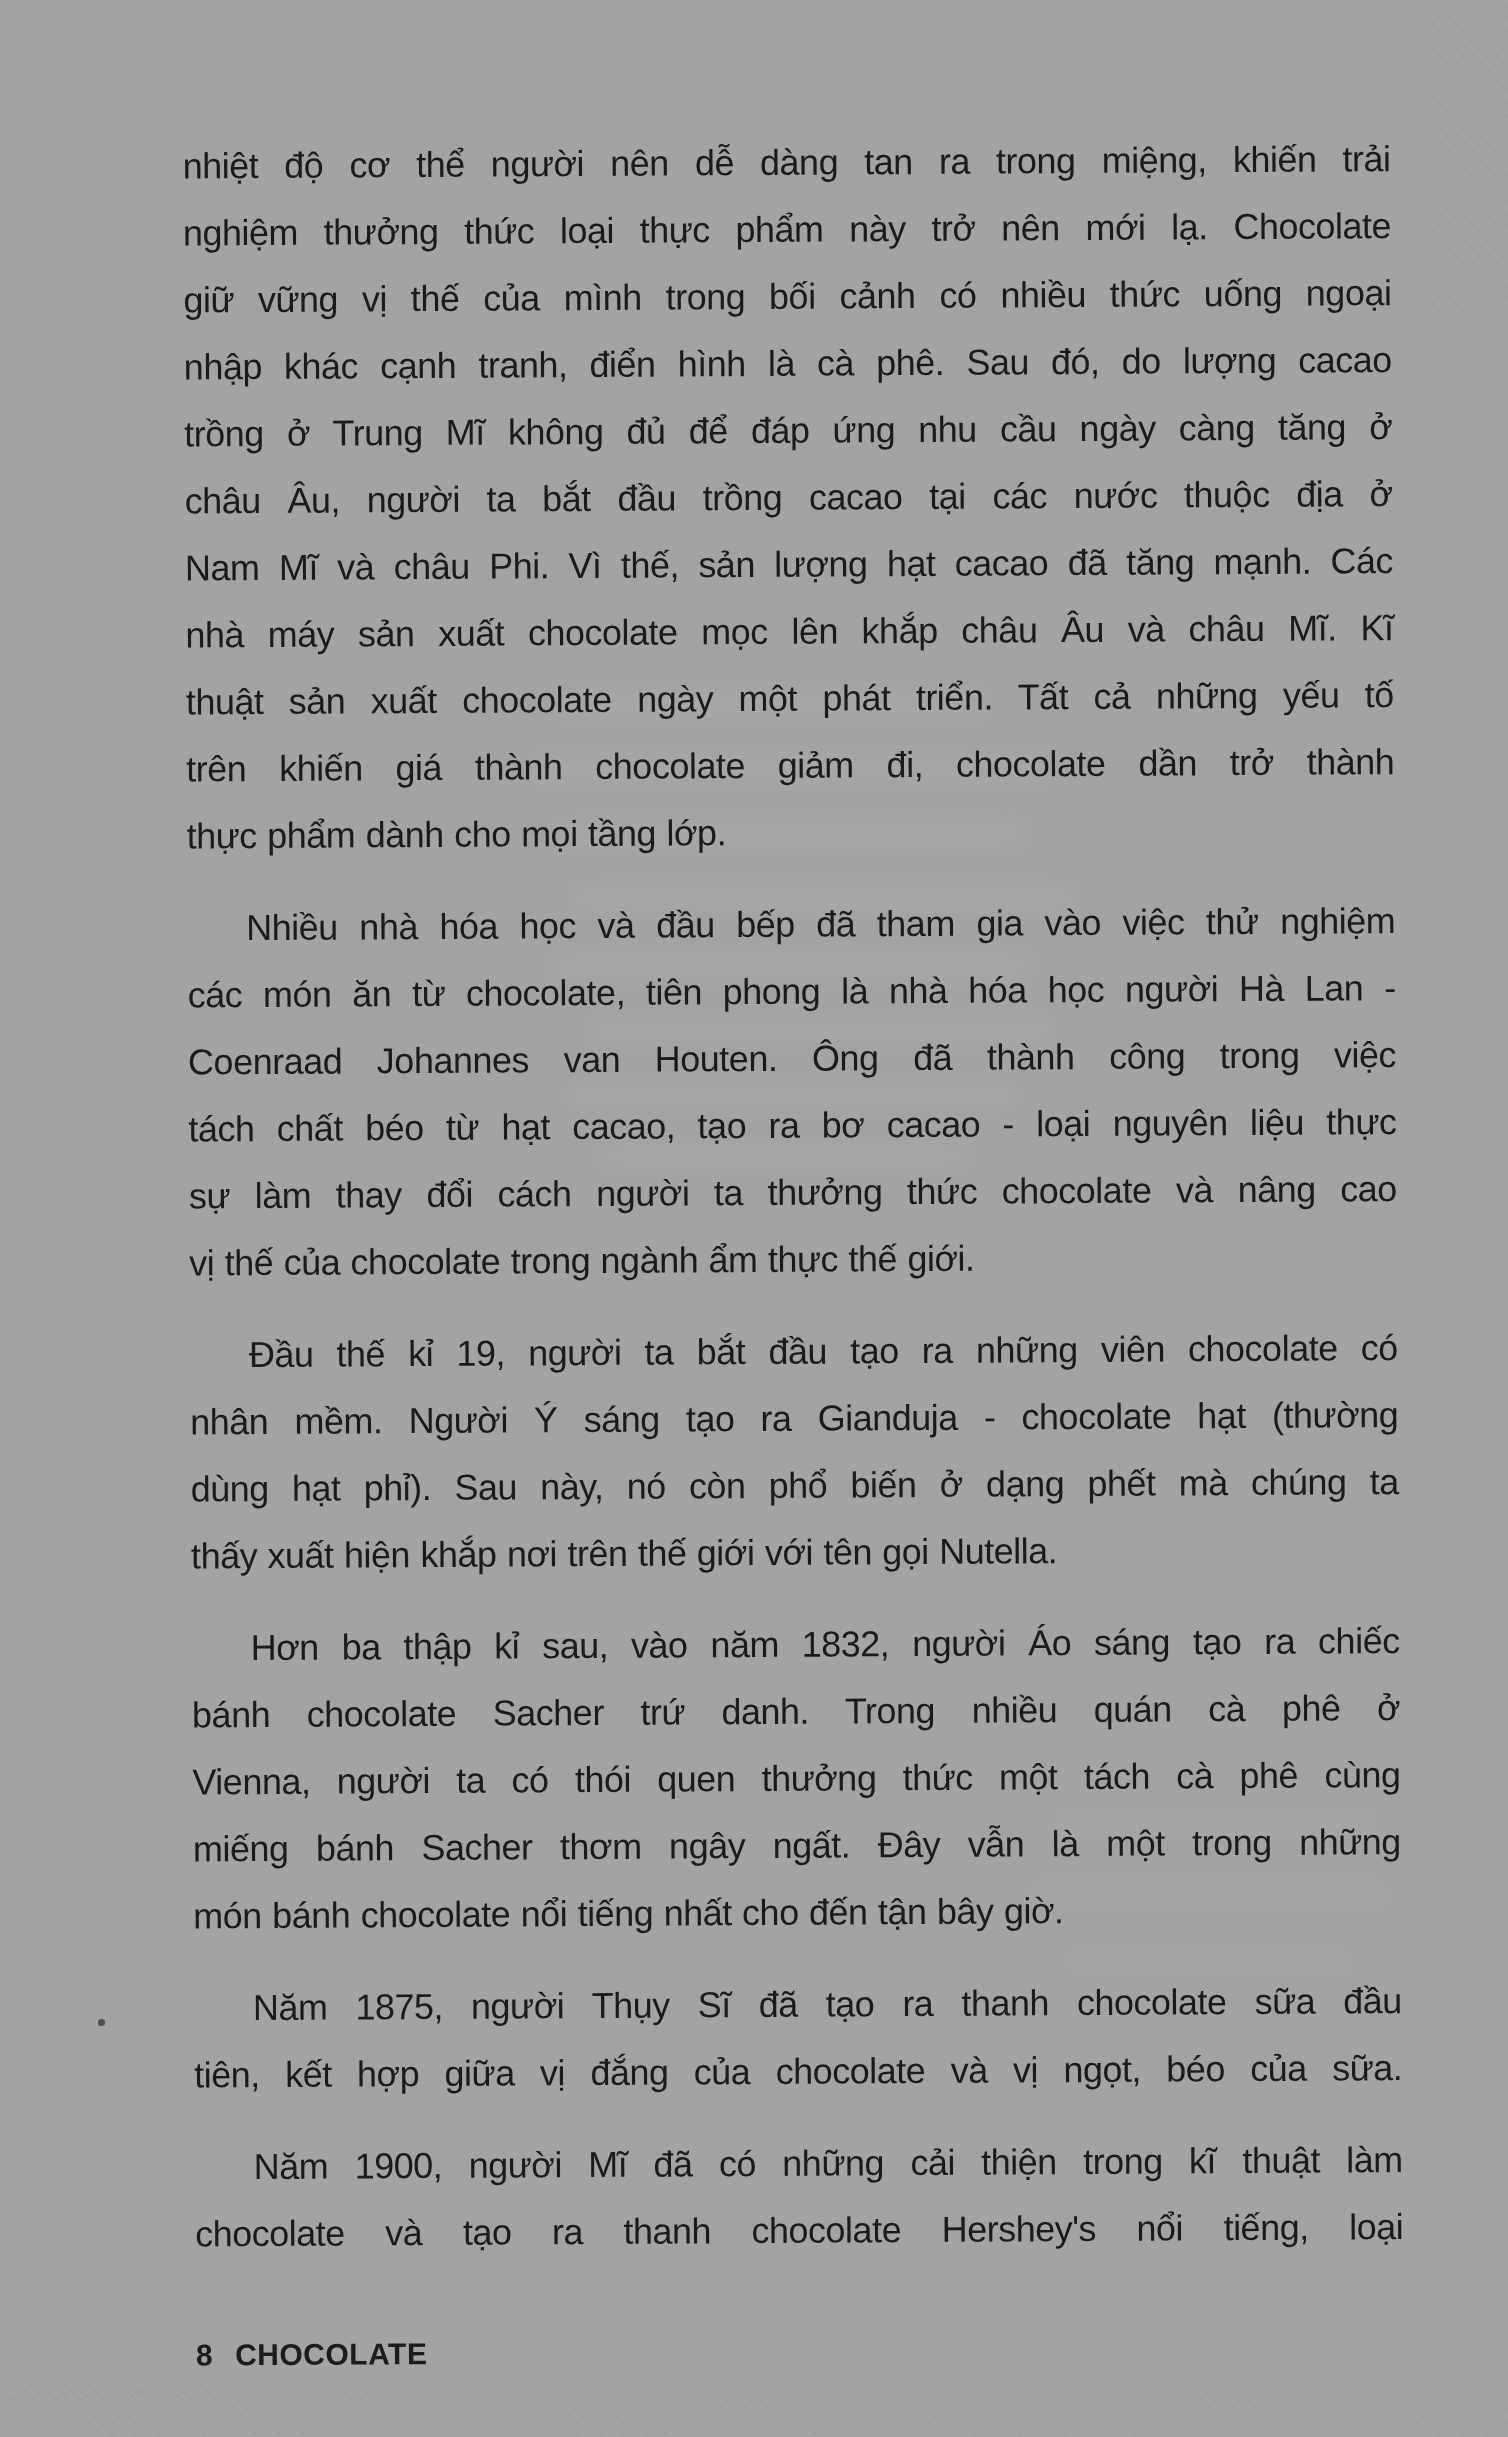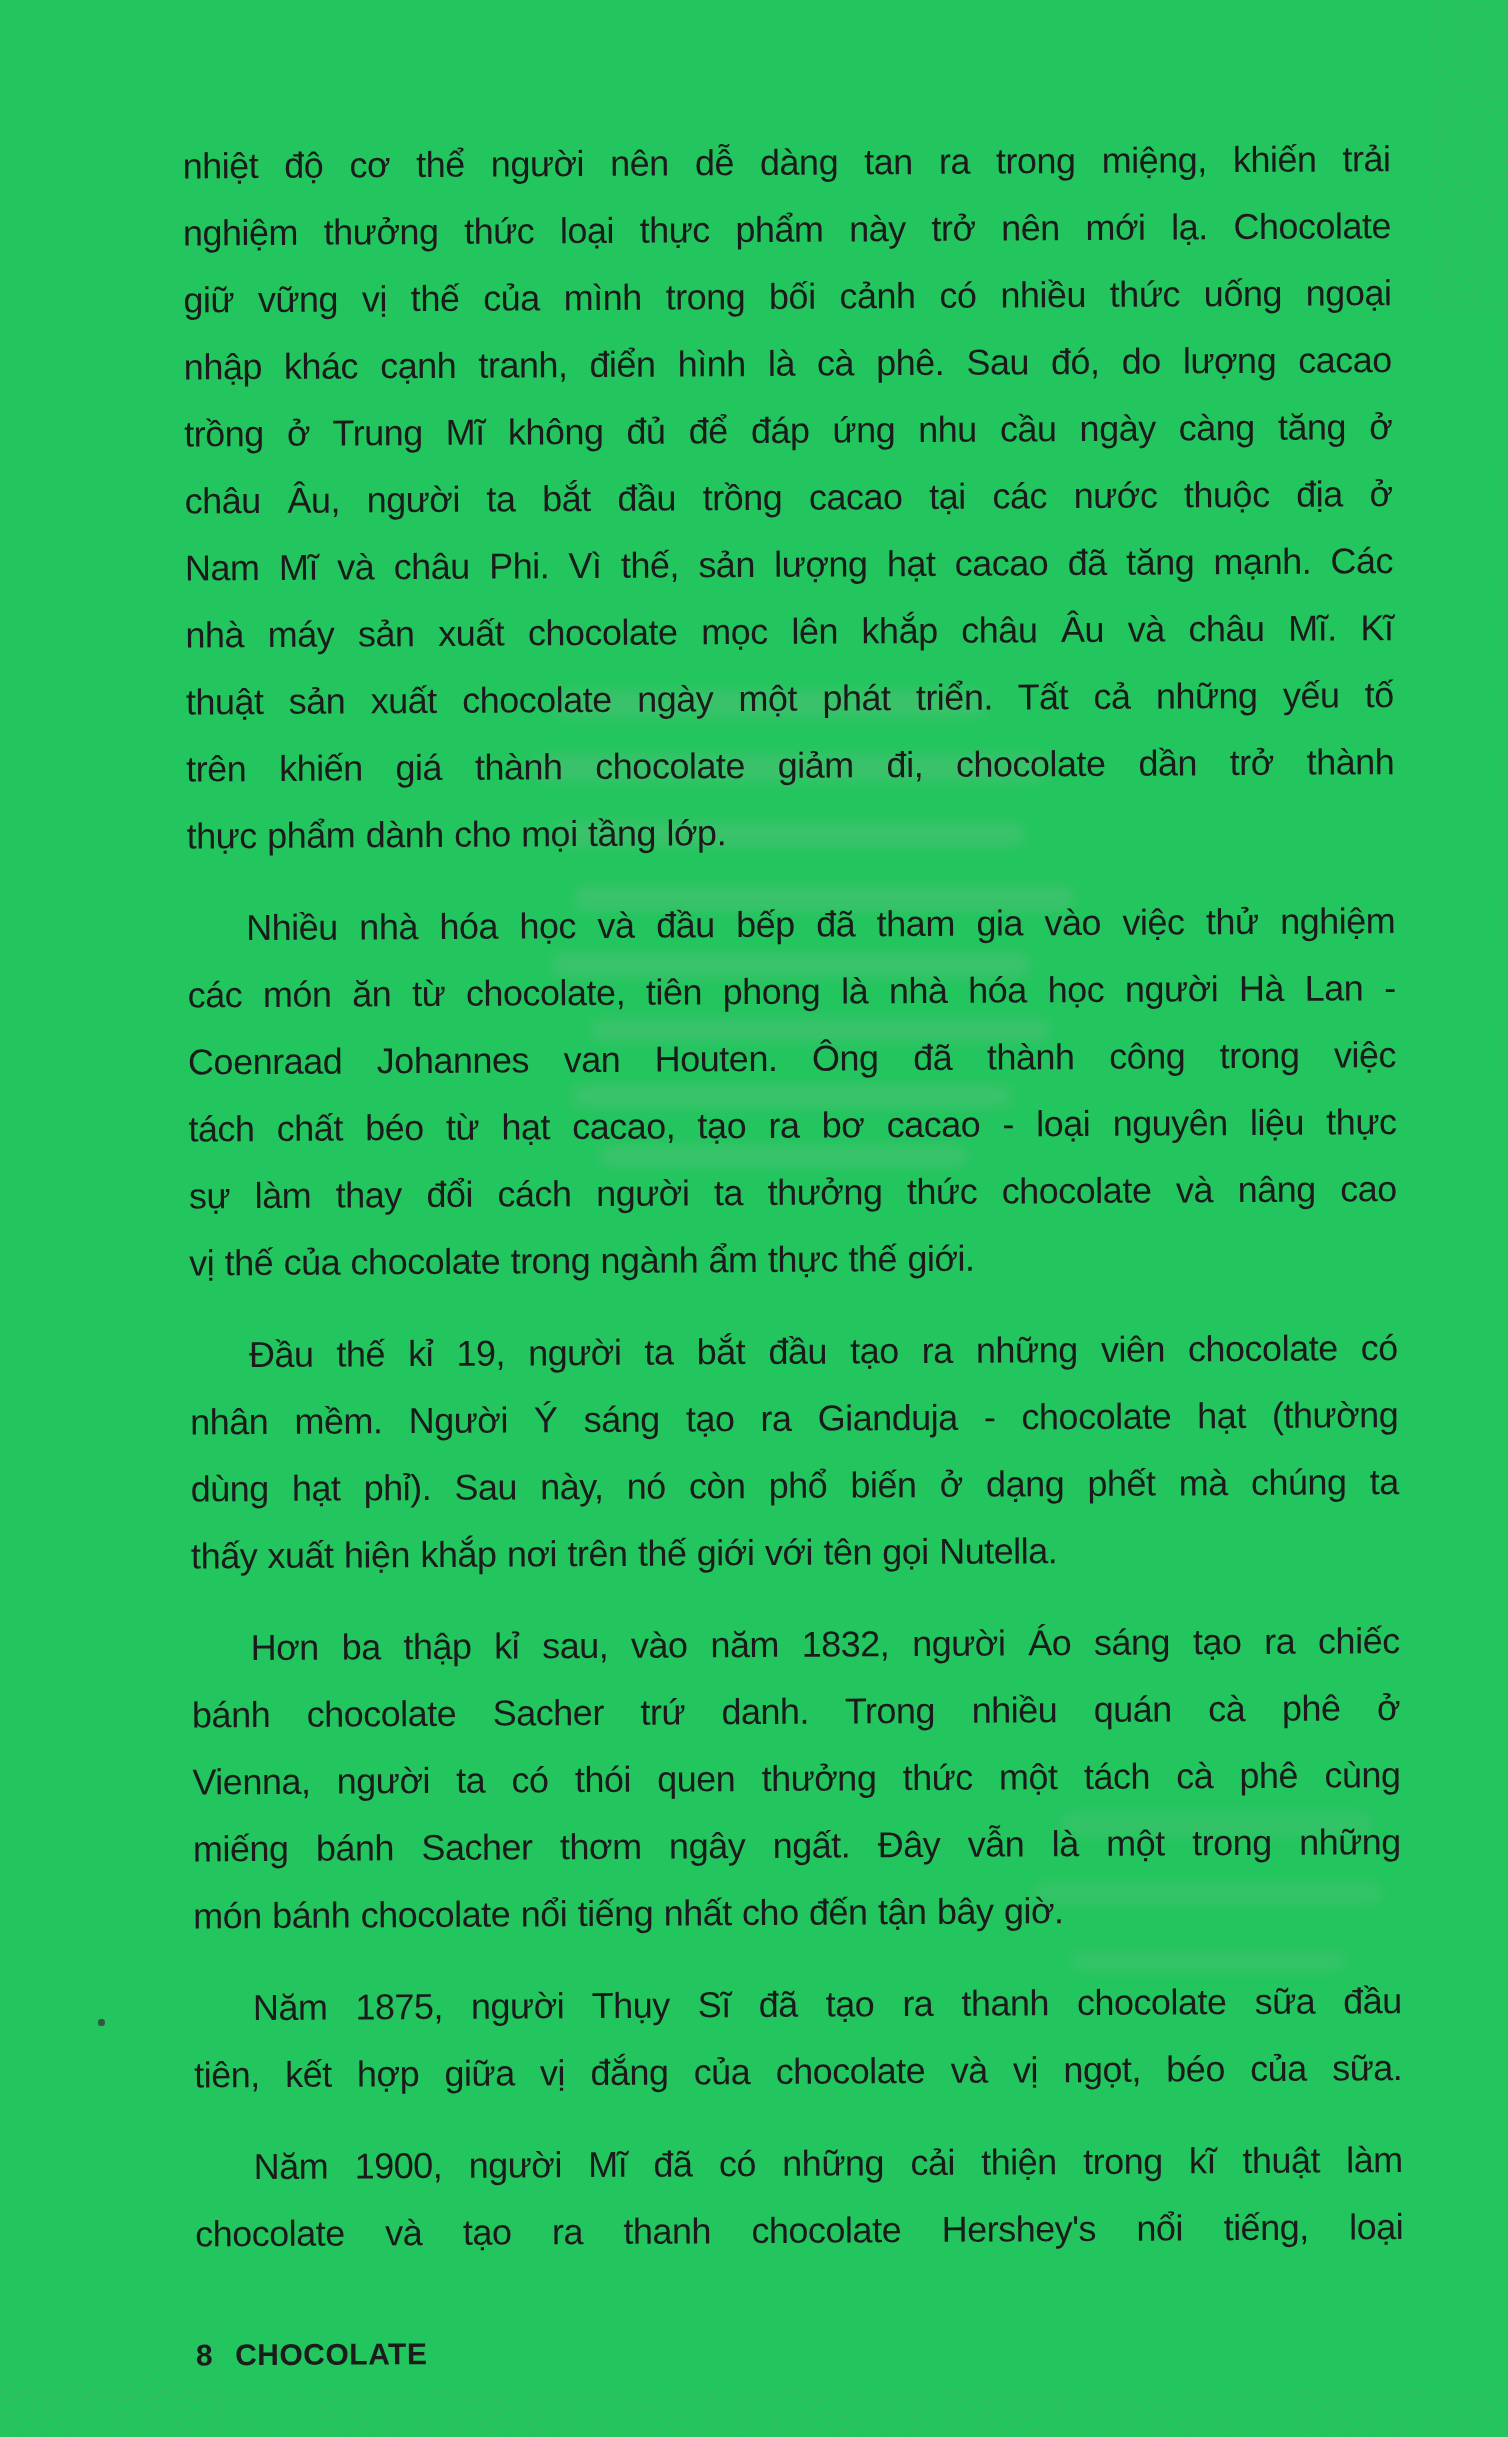--- a/index.html
+++ b/index.html
@@ -97,21 +97,21 @@
     width: 6.5px;
     height: 7.4px;
     background: #3a3a38;
     border-radius: 50%;
     opacity: 0.8;
   }
 </style>
 </head>
 <body>
 
-<div id="page" style="background: #22c55e;">
+<div id="page" style="background: #a3a3a3;">
 
   <div class="noise noise-top-right"></div>
   <div class="noise noise-right-strip"></div>
   <div class="noise noise-bottom"></div>
   <div class="noise noise-bottom-left"></div>
   <div class="stray-dot"></div>
 
   <div>
     <div class="ghost g1"></div>
     <div class="ghost g2"></div>

